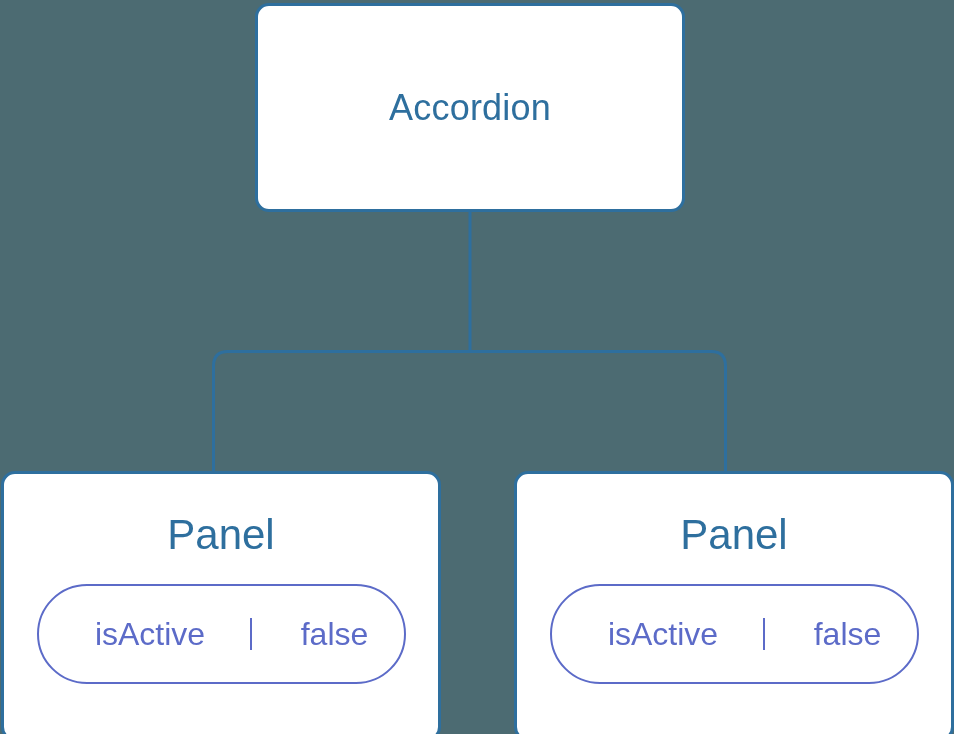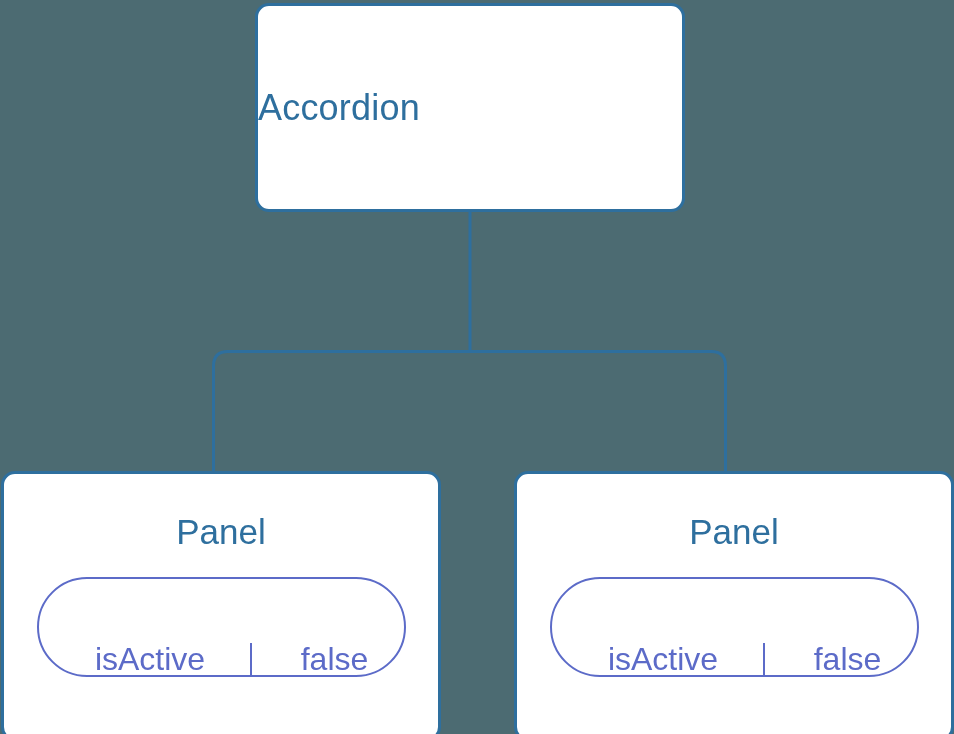--- a/index.html
+++ b/index.html
@@ -39,21 +39,21 @@
     box-sizing: border-box;
   }
 
   .node-root {
     left: 255px;
     top: 3px;
     width: 430px;
     height: 209px;
     display: flex;
     align-items: center;
-    justify-content: flex-start;
+    justify-content: center;
   }
 
   .node-title-root {
     color: #2e6f9e;
     font-size: 36px;
     font-weight: 400;
     letter-spacing: 0.2px;
     line-height: 1;
   }
 
@@ -71,30 +71,30 @@
     top: 471px;
   }
 
   .node-panel-right {
     left: 514px;
     top: 471px;
   }
 
   .node-title-panel {
     color: #2e6f9e;
-    font-size: 35px;
+    font-size: 42px;
     font-weight: 400;
     line-height: 1;
     margin-bottom: 28px;
   }
 
   
   .state-pill {
     display: flex;
-    align-items: flex-end;
+    align-items: center;
     height: 100px;
     border: 2px solid #5c6bc8;
     border-radius: 50px;
     box-sizing: border-box;
     overflow: hidden;
   }
 
   .state-key,
   .state-val {
     display: flex;

